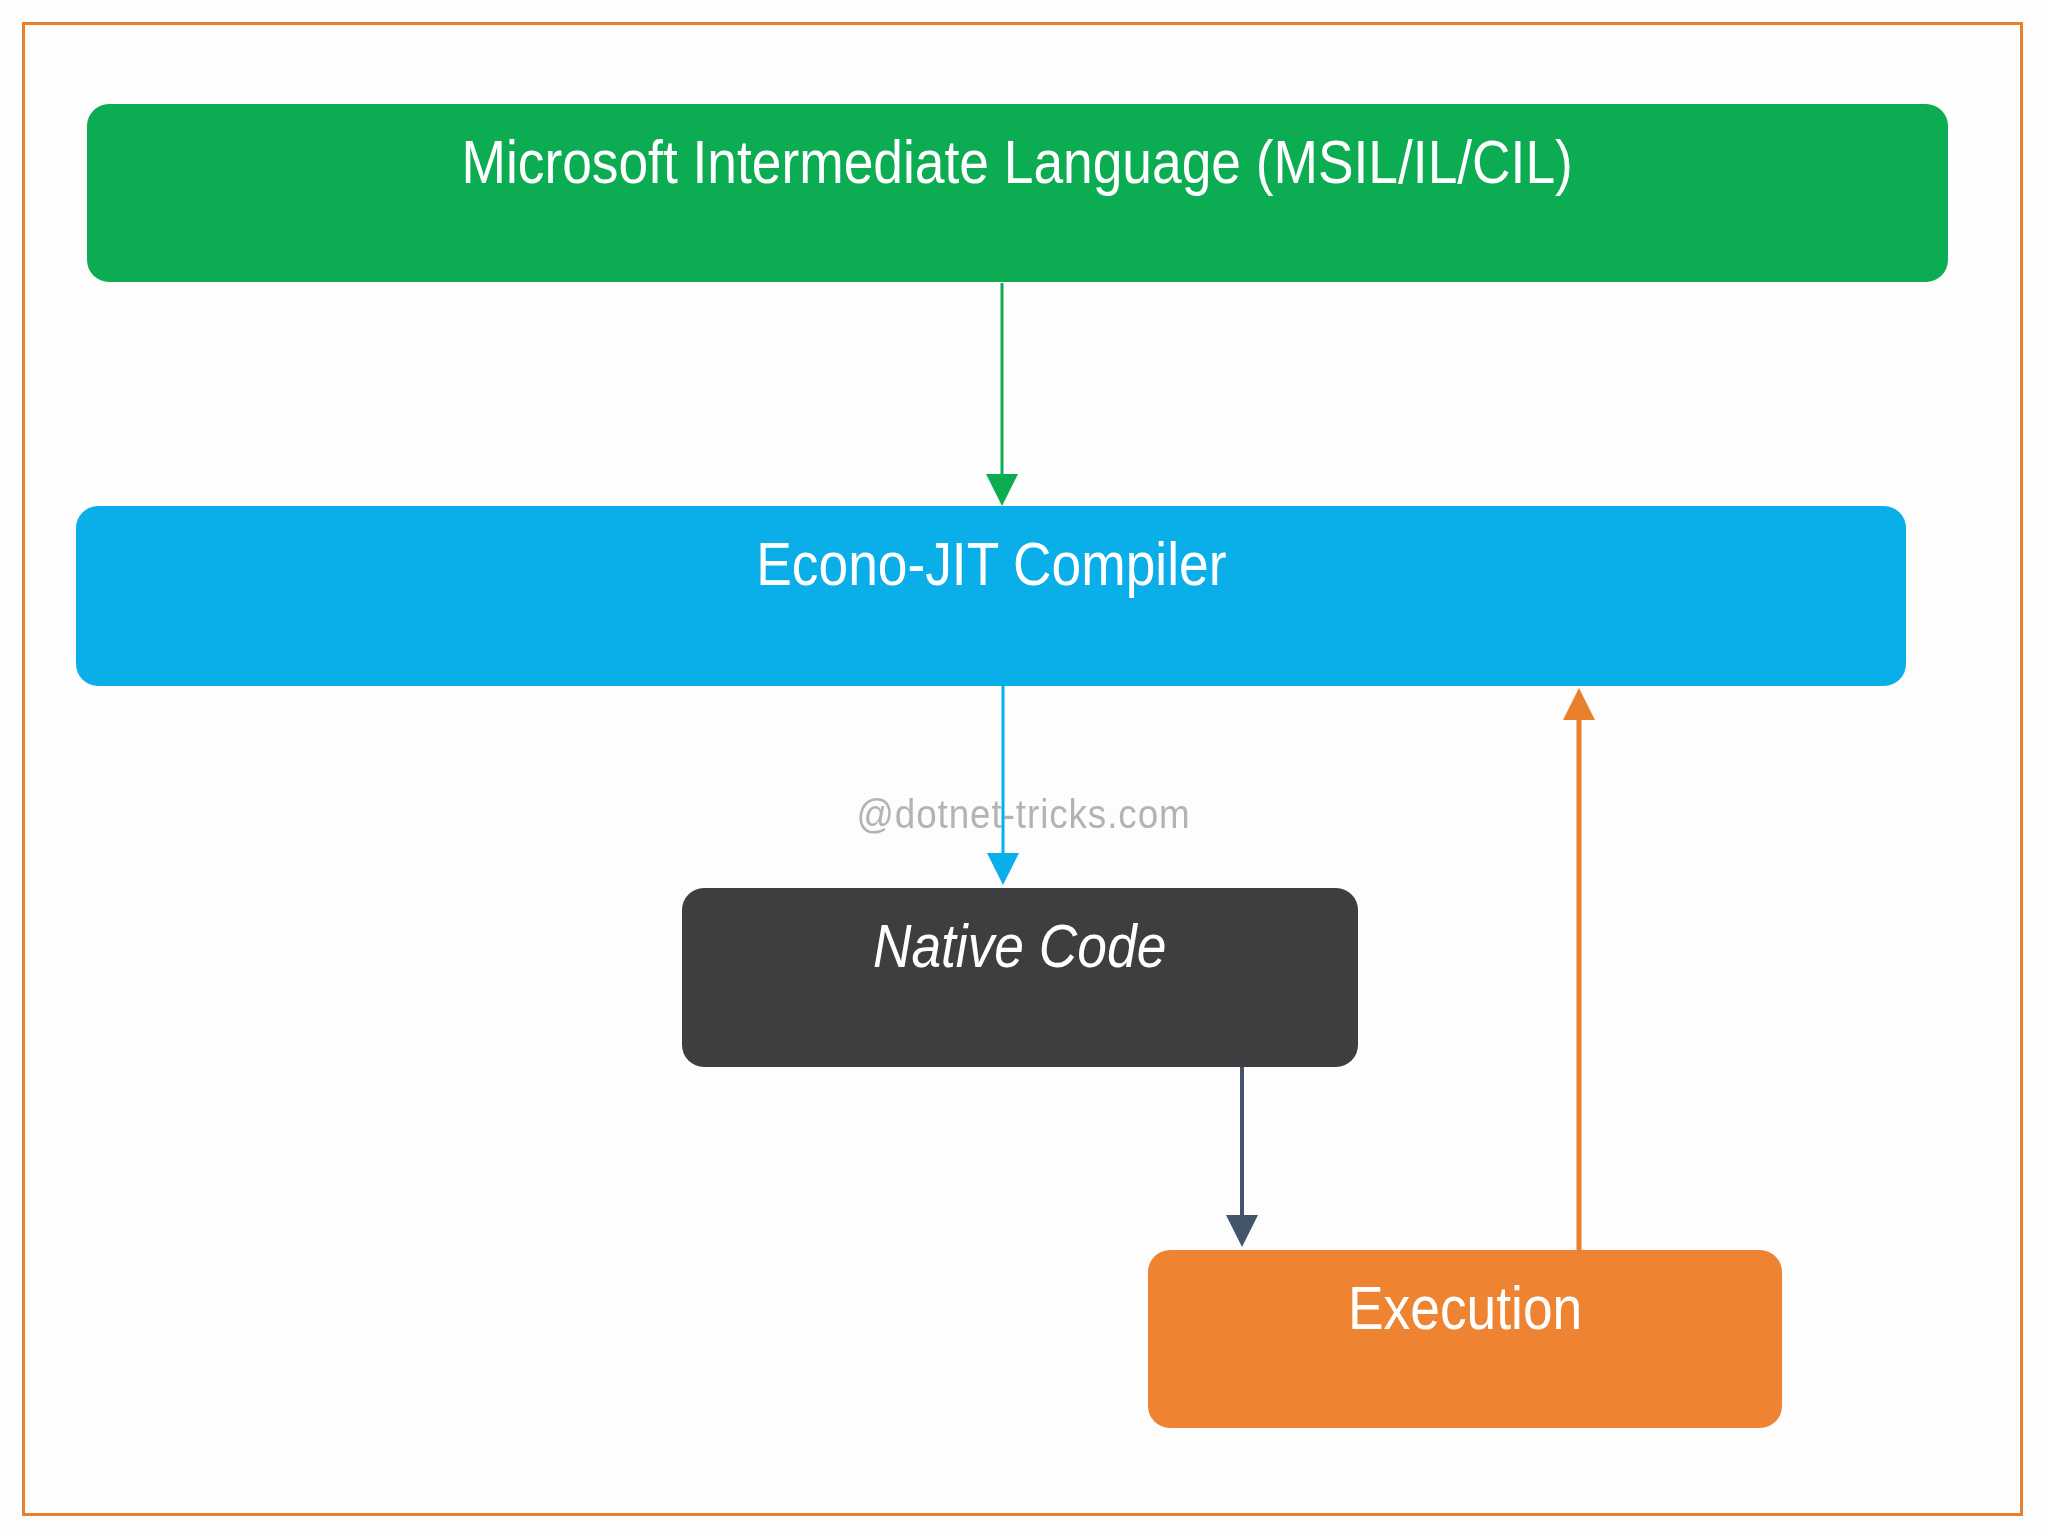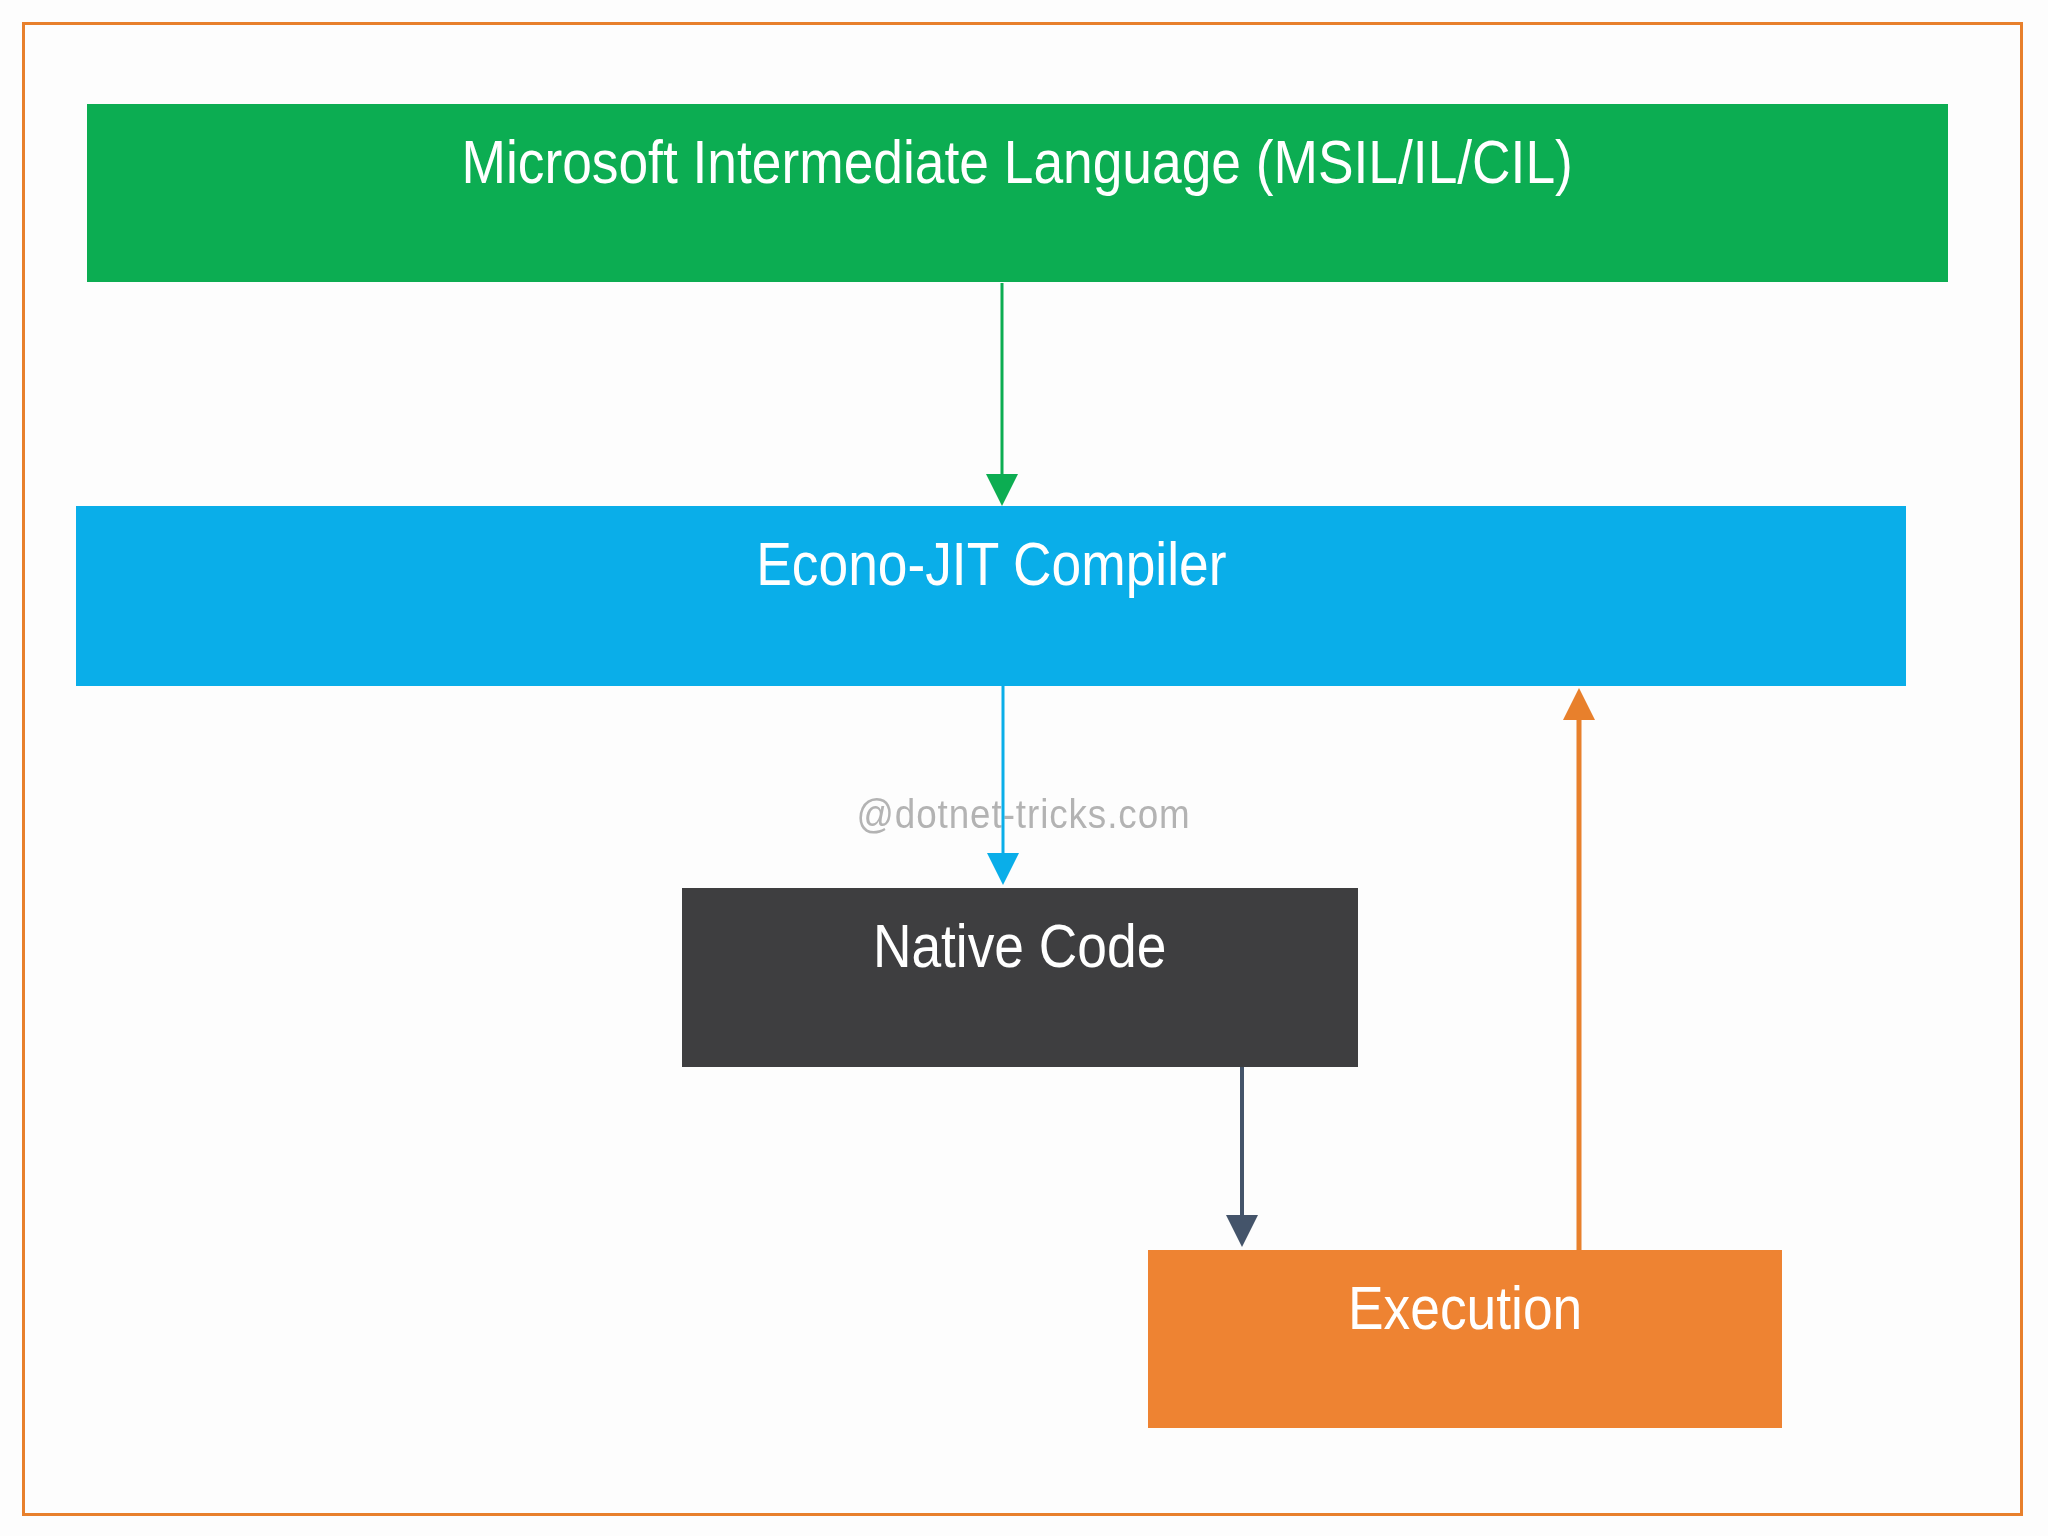--- a/index.html
+++ b/index.html
@@ -25,33 +25,34 @@
     background: transparent;
   }
   .box {
     position: absolute;
     display: flex;
     justify-content: center;
     align-items: flex-start;
     padding-top: 25px;
     box-sizing: border-box;
     color: #ffffff;
+    border-radius: 22px;
   }
   .box .label {
     display: inline-block;
     transform: scaleX(0.86);
     transform-origin: center top;
     font-size: 62px;
     line-height: 1.05;
     white-space: nowrap;
     font-weight: 400;
   }
   .box-msil      { left: 87px;   top: 104px;  width: 1861px; height: 178px; }
   .box-econojit  { left: 76px;   top: 506px;  width: 1830px; height: 180px; }
-  .box-native    { left: 682px;  top: 888px;  width: 676px;  height: 179px; }
+  .box-native    { left: 682px;  top: 888px;  width: 676px;  height: 179px; font-style: italic; }
   .box-execution { left: 1148px; top: 1250px; width: 634px;  height: 178px; }
 
   .arrow { position: absolute; }
   .arrow .line {
     position: absolute;
     left: 50%;
     transform: translateX(-50%);
   }
   .arrow .head {
     position: absolute;

